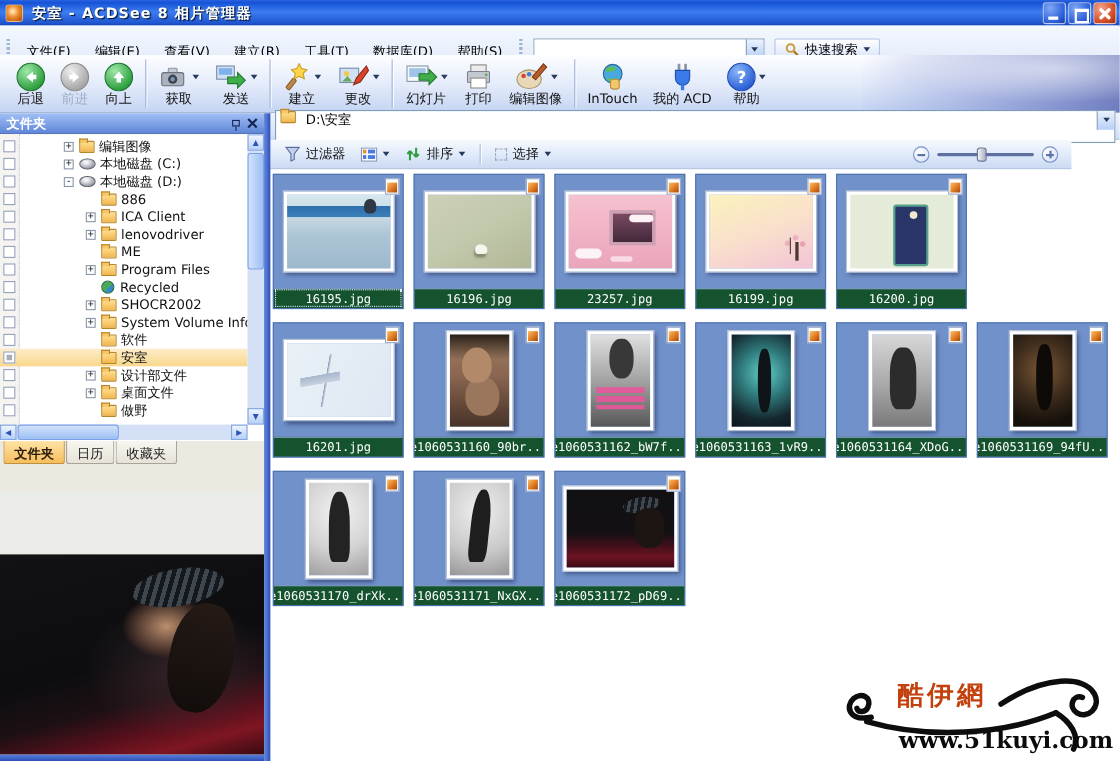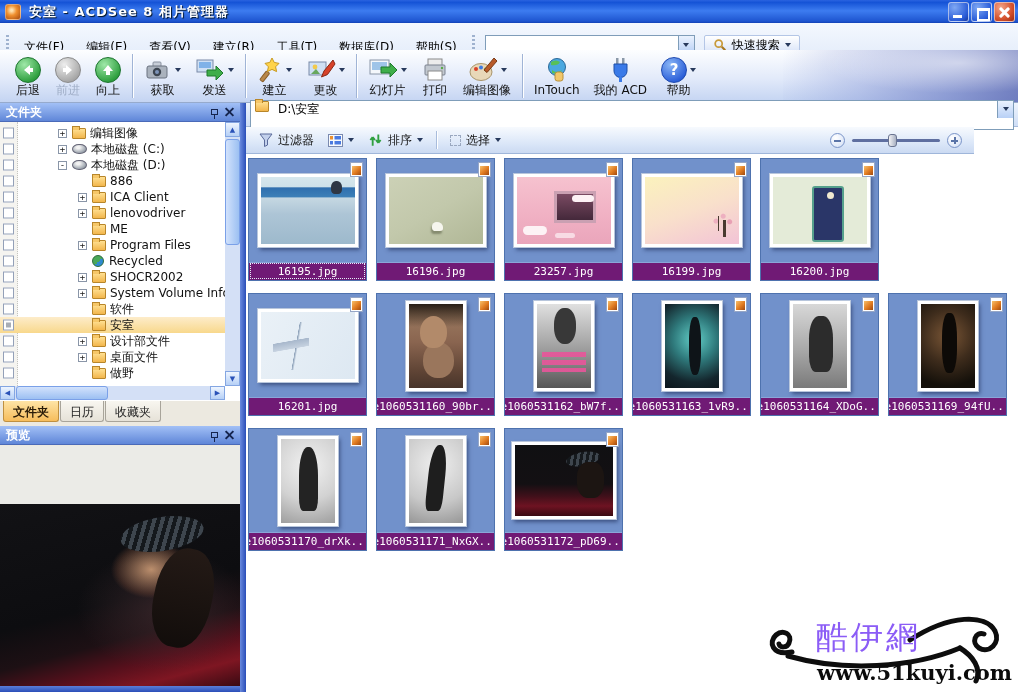--- a/index.html
+++ b/index.html
@@ -113,21 +113,21 @@
 .zbtn::after{content:"";position:absolute;left:3px;top:6px;width:7px;height:2px;background:#5a74a8}
 .zbtn.plus::before{content:"";position:absolute;left:6px;top:3.5px;width:2px;height:7px;background:#5a74a8}
 .ztrack{width:88px;height:3px;background:#5f6fa0;border-radius:2px;margin:0 7px;position:relative}
 .zthumb{position:absolute;left:36px;top:-5px;width:9px;height:13px;border:1px solid #6a7490;border-radius:3px;
 background:linear-gradient(90deg,#f2f2f4,#a8b0c2)}
 
 #thumbs{position:absolute;left:246px;top:154px;width:772px;height:538px;background:#fff;padding:4px 0 0 2px;overflow:hidden}
 .thumb-row{display:flex;gap:9px;margin-bottom:12px}
 .tile{width:119px;height:123px;background:#7191cb;border:1px solid #4e72ae;display:flex;flex-direction:column;position:relative}
 .tile .wrap{flex:1;display:flex;align-items:center;justify-content:center;position:relative}
-.tlabel{height:18px;background:#701a75;border-top:1px solid #8aa6d8;color:#fff;font-size:11px;
+.tlabel{height:18px;background:#14532d;border-top:1px solid #8aa6d8;color:#fff;font-size:11px;
 font-family:"DejaVu Sans Mono",monospace;display:flex;align-items:center;justify-content:center;white-space:nowrap;overflow:hidden}
 .tile.focus .tlabel{outline:1px dotted #e4ecf8;outline-offset:-2px}
 .tag{position:absolute;top:3px;right:3px;width:13px;height:15px;background:#fff;border:1px solid #96a6c6;z-index:2}
 .tag::after{content:"";position:absolute;left:1px;top:3px;width:9px;height:9px;
 background:linear-gradient(135deg,#f8c06a 0%,#e07a20 55%,#a04a10 100%)}
 .timg{position:relative;border:3px solid #fff;outline:1px solid #b8c6dc;box-shadow:2px 3px 4px rgba(10,20,60,.5);overflow:hidden}
 .land{width:100px;height:73px}.port{width:60px;height:90px}.wide{width:104px;height:77px}
 .t1{background:linear-gradient(180deg,#d6e7ed 0%,#cde1e9 15%,#2f6fae 16%,#3c80b8 30%,#c6d8e2 31%,#adc5d6 55%,#9db9cc 100%)}
 .t1::after{content:"";position:absolute;top:4px;right:13px;width:11px;height:13px;background:#2e3744;border-radius:45% 45% 35% 35%}
 .t2{background:linear-gradient(150deg,#ccd1b6 0%,#c2c8ab 50%,#b0b796 100%)}
@@ -174,21 +174,21 @@
 .t14::after{content:"";position:absolute;top:6px;left:37%;width:17px;height:66px;background:#1e1e1e;
 border-radius:45% 45% 20% 20%;transform:skewX(-6deg)}
 .t15{background:linear-gradient(180deg,#101012 0%,#131013 55%,#40101a 72%,#6e1322 86%,#3a0a12 100%)}
 .t15::before{content:"";position:absolute;top:7px;right:13px;width:34px;height:14px;border-radius:50%;transform:rotate(-10deg);
 background:repeating-linear-gradient(110deg,#3e464e 0 3px,#15191d 3px 6px)}
 .t15::after{content:"";position:absolute;top:17px;right:9px;width:27px;height:36px;background:#1c1512;border-radius:40%}
 
 #wmark{position:absolute;right:4px;bottom:0;width:252px;height:94px}
 #wmark svg{position:absolute;inset:0}
 .wm-name{position:absolute;left:54px;top:18px;font-family:"DejaVu Serif","Liberation Serif",serif;
-font-weight:normal;font-size:32px;color:#8b5cf6;letter-spacing:3px}
+font-weight:bold;font-size:24px;color:#c2410c;letter-spacing:3px}
 .wm-url{position:absolute;right:2px;bottom:7px;font-family:"DejaVu Serif","Liberation Serif",serif;
 font-weight:bold;font-size:21px;color:#0b0b0b}
 .ilabel{line-height:1}
 </style>
 </head>
 <body>
 
 <div id="titlebar">
   <span class="app-icon"></span>
   <span class="title-text">安室 - ACDSee 8 相片管理器</span>
@@ -490,27 +490,20 @@
       <div class="sbtn" style="top:0;left:auto;right:0;height:14px">▶</div>
     </div>
   </div>
 
   <div id="tabs">
     <span class="tab active">文件夹</span>
     <span class="tab">日历</span>
     <span class="tab">收藏夹</span>
   </div>
 
-  <div class="panel-hdr" style="top:323px">
-    <span>预览</span>
-    <span class="hdr-icons">
-      <span class="pin"></span>
-      <span class="xicon"></span>
-    </span>
-  </div>
   <div id="preview-gray"></div>
   <div id="preview-photo"></div>
   <div id="bottom-strip"></div>
 </div>
 
 <div id="splitter"></div>
 
 <div id="addrbar">
   <div class="addr-field">
     <span class="fold"></span>

